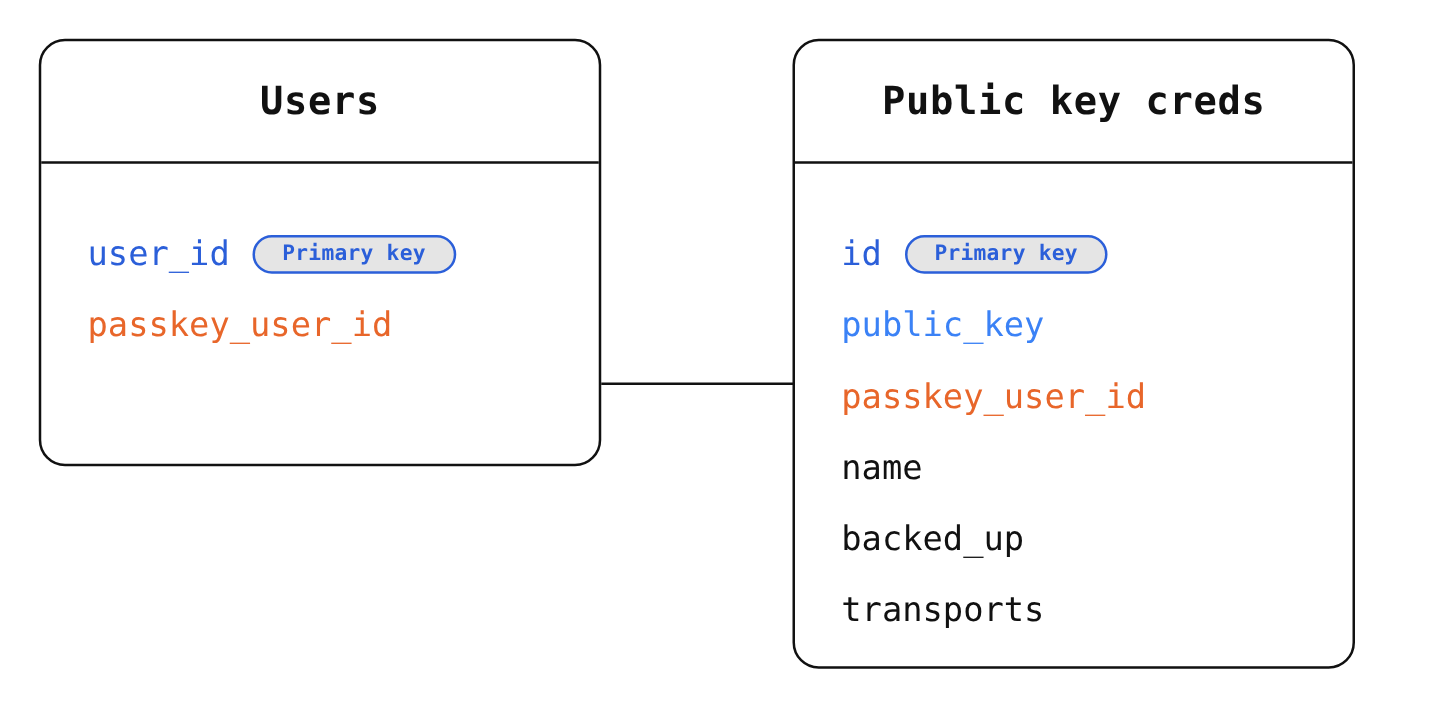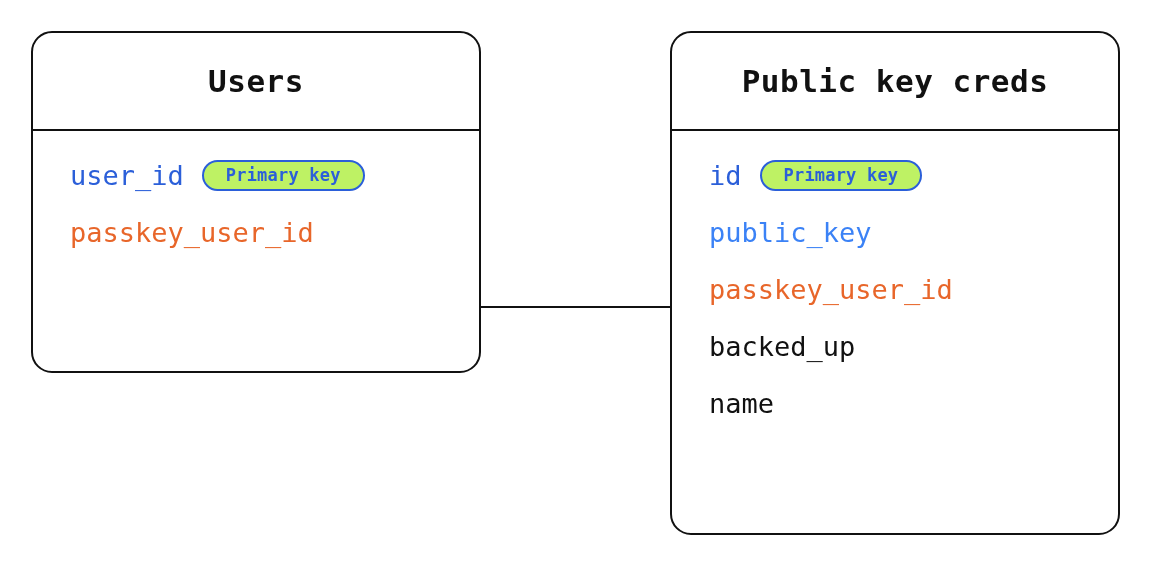--- a/index.html
+++ b/index.html
@@ -48,21 +48,21 @@
   .entity-title {
     font-family: "DejaVu Sans Mono", "Liberation Mono", monospace;
     font-weight: bold;
     font-size: 31px;
     letter-spacing: 0.5px;
     color: #111111;
     white-space: nowrap;
   }
 
   .entity-body {
-    padding: 16px 0 0 0;
+    padding: 44px 0 0 0;
   }
 
   .field-row {
     display: flex;
     align-items: center;
     height: 57px;
     padding-left: 37px;
   }
 
   .field-name {
@@ -82,21 +82,21 @@
 
   .badge {
     display: inline-flex;
     align-items: center;
     justify-content: center;
     margin-left: 18px;
     height: 31px;
     padding: 0 22px;
     border: 2px solid #2B5FD9;
     border-radius: 999px;
-    background: #bef264;
+    background: #e5e5e5;
     box-sizing: border-box;
   }
   .badge-label {
     font-family: "DejaVu Sans Mono", "Liberation Mono", monospace;
     font-weight: bold;
     font-size: 17px;
     letter-spacing: 0.2px;
     color: #2B5FD9;
     white-space: nowrap;
     line-height: 1;
@@ -121,39 +121,42 @@
             <span class="field-name key" style="color: rgb(43, 95, 217);">user_id</span>
             <span class="badge" style="border-color: rgb(43, 95, 217);">
               <span class="badge-label" style="color: rgb(43, 95, 217);">Primary key</span>
             </span>
           </div>
           <div class="field-row">
             <span class="field-name fk" style="color: rgb(232, 102, 42);">passkey_user_id</span>
           </div>
         </div>
       </div>
-      <div class="entity" style="left: 670px; top: 31px; width: 450px; height: 504px; border-color: rgb(17, 17, 17);">
+      <div class="entity" style="left: 634px; top: 31px; width: 450px; height: 504px; border-color: rgb(17, 17, 17);">
         <div class="entity-header" style="border-bottom-color: rgb(17, 17, 17);">
           <div class="entity-title" style="color: rgb(17, 17, 17);">Public key creds</div>
         </div>
         <div class="entity-body">
           <div class="field-row">
             <span class="field-name key" style="color: rgb(43, 95, 217);">id</span>
             <span class="badge" style="border-color: rgb(43, 95, 217);">
               <span class="badge-label" style="color: rgb(43, 95, 217);">Primary key</span>
             </span>
           </div>
           <div class="field-row">
             <span class="field-name" style="color: #3b82f6;">public_key</span>
           </div>
           <div class="field-row">
             <span class="field-name fk" style="color: rgb(232, 102, 42);">passkey_user_id</span>
           </div>
           <div class="field-row">
+            <span class="field-name" style="color: rgb(17, 17, 17);">name</span>
+          </div>
+          <div class="field-row">
             <span class="field-name" style="color: rgb(17, 17, 17);">backed_up</span>
           </div>
           <div class="field-row">
-            <span class="field-name" style="color: rgb(17, 17, 17);">name</span>
+            <span class="field-name" style="color: rgb(17, 17, 17);">transports</span>
           </div>
         </div>
       </div>
     </div>
 </div>
 
 </body></html>

